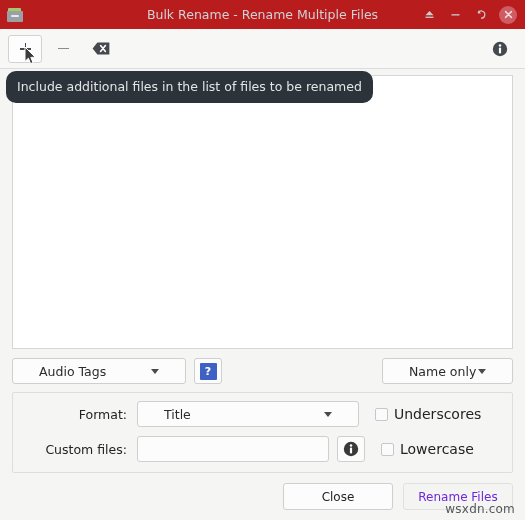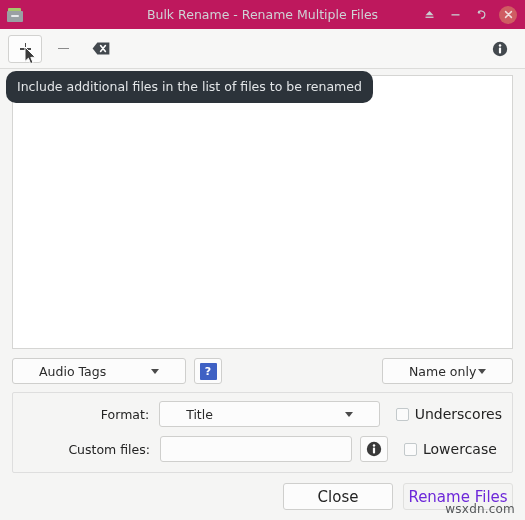--- a/index.html
+++ b/index.html
@@ -23,21 +23,21 @@
     box-sizing: border-box;
     display: flex;
     flex-direction: column;
   }
 
   
   #titlebar {
     position: relative;
     height: 29px;
     min-height: 29px;
-    background: #be185d;
+    background: #b91c1c;
     display: flex;
     align-items: center;
     padding: 0 6px 0 7px;
     box-sizing: border-box;
   }
   #app-icon {
     width: 16px;
     height: 14px;
     position: relative;
     flex: 0 0 auto;
@@ -255,21 +255,20 @@
     border: 1px solid #dedede;
     border-radius: 2px;
     background: #f5f5f4;
     padding: 8px 10px 10px 10px;
     box-sizing: border-box;
   }
   .opt-row {
     display: flex;
     align-items: center;
     margin-bottom: 9px;
-    margin-left: 23px;
   }
   .opt-row:last-child { margin-bottom: 0; }
   .opt-label {
     font-size: 12.5px;
     color: #232323;
     text-align: right;
     width: 114px;
     padding-right: 10px;
     box-sizing: border-box;
   }
@@ -327,21 +326,21 @@
     padding: 10px 12px 10px 12px;
     gap: 10px;
     position: relative;
   }
   .action-btn {
     min-width: 110px;
     height: 27px;
     border: 1px solid #cfcfcd;
     border-radius: 3px;
     background: #fcfcfc;
-    font-size: 15px;
+    font-size: 12px;
     color: #232323;
     display: flex;
     align-items: center;
     justify-content: center;
     box-sizing: border-box;
     cursor: default;
     font-family: "DejaVu Sans", "Liberation Sans", sans-serif;
   }
   .action-btn.disabled {
     color: #6d28d9;

